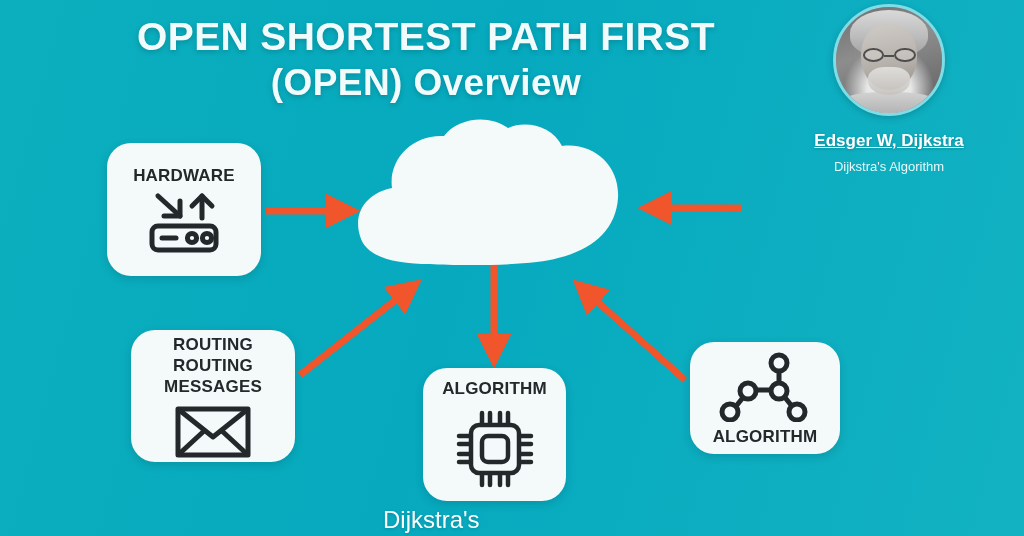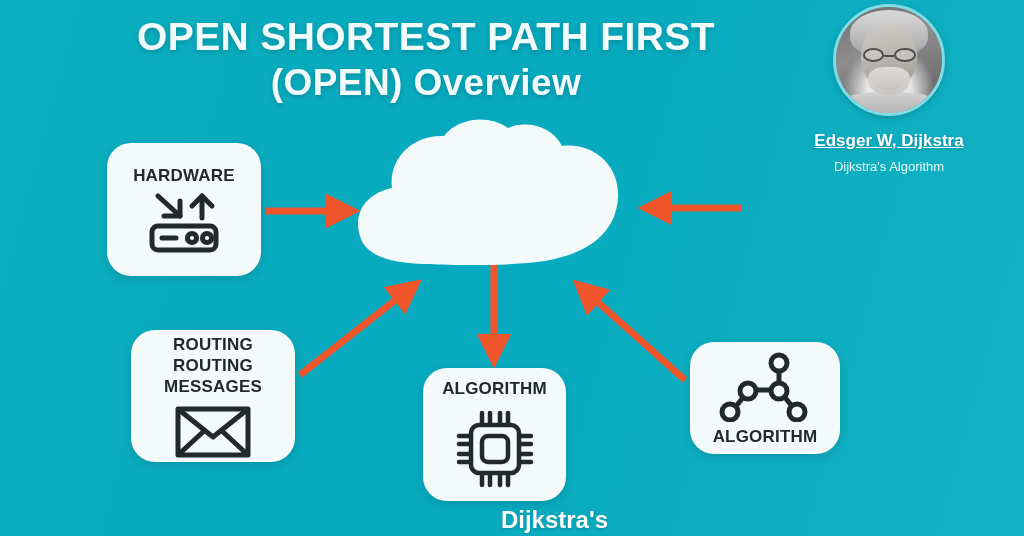--- a/index.html
+++ b/index.html
@@ -137,22 +137,22 @@
   #card-databases .card-label, #card-graph .card-label { order:2; margin-top:4px; }
   #card-databases .card-icon,  #card-graph .card-icon  { order:1; }
   #card-hardware .card-icon, #card-routing .card-icon, #card-algorithm .card-icon { margin-top:6px; }
 
   
   #arrows { position:absolute; inset:0; z-index:4; pointer-events:none; }
 
   
   .caption {
     position:absolute; left:383px; top:505px; width:225px;
-    text-align:right; z-index:6;
-    color:#FFFFFF; font-weight:bold;
+    text-align:left; z-index:6;
+    color:#FFFFFF; font-weight:normal;
     font-size:24px; line-height:29px;
     text-shadow:0 1px 3px rgba(0,60,70,0.25);
     overflow:hidden; height:31px;
   }
 </style>
 </head>
 <body>
 
 <div id="canvas">
 

